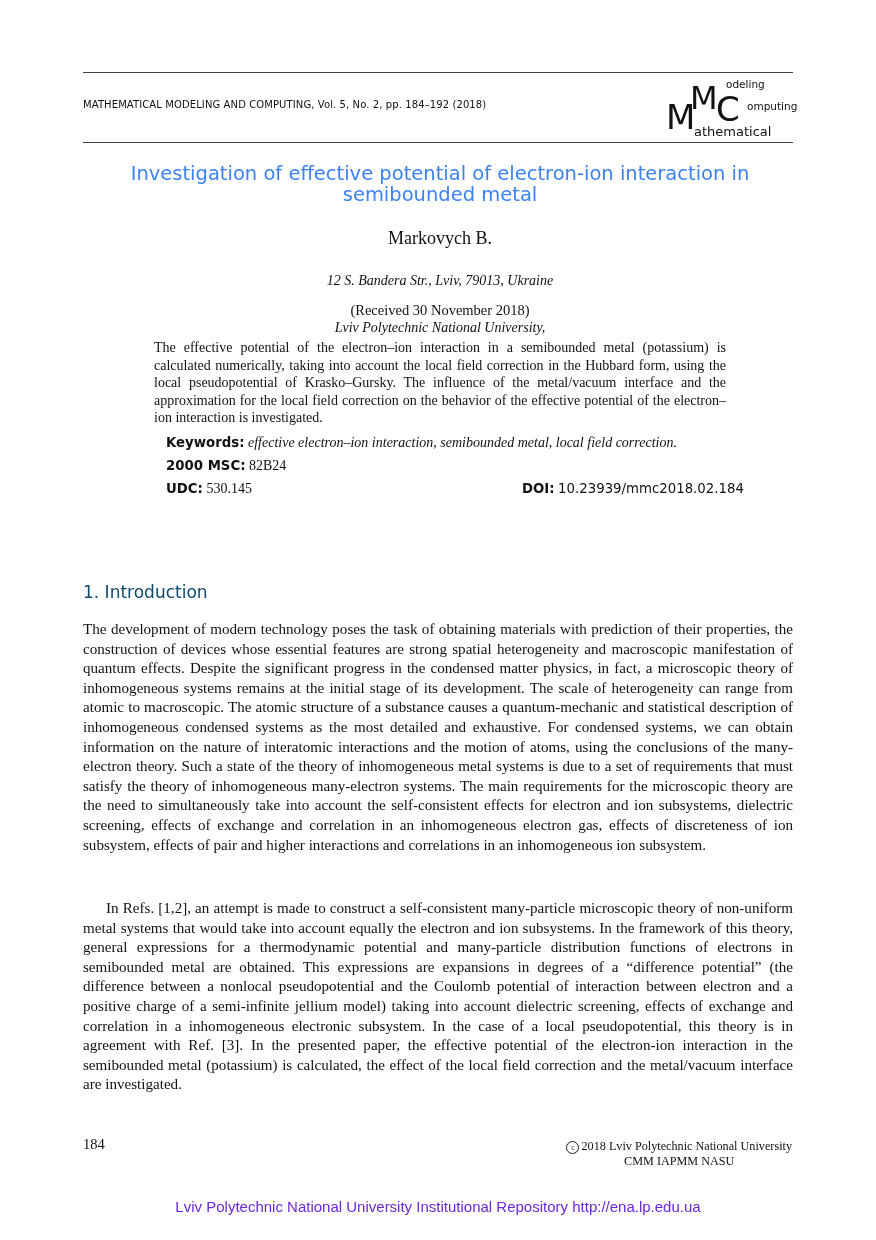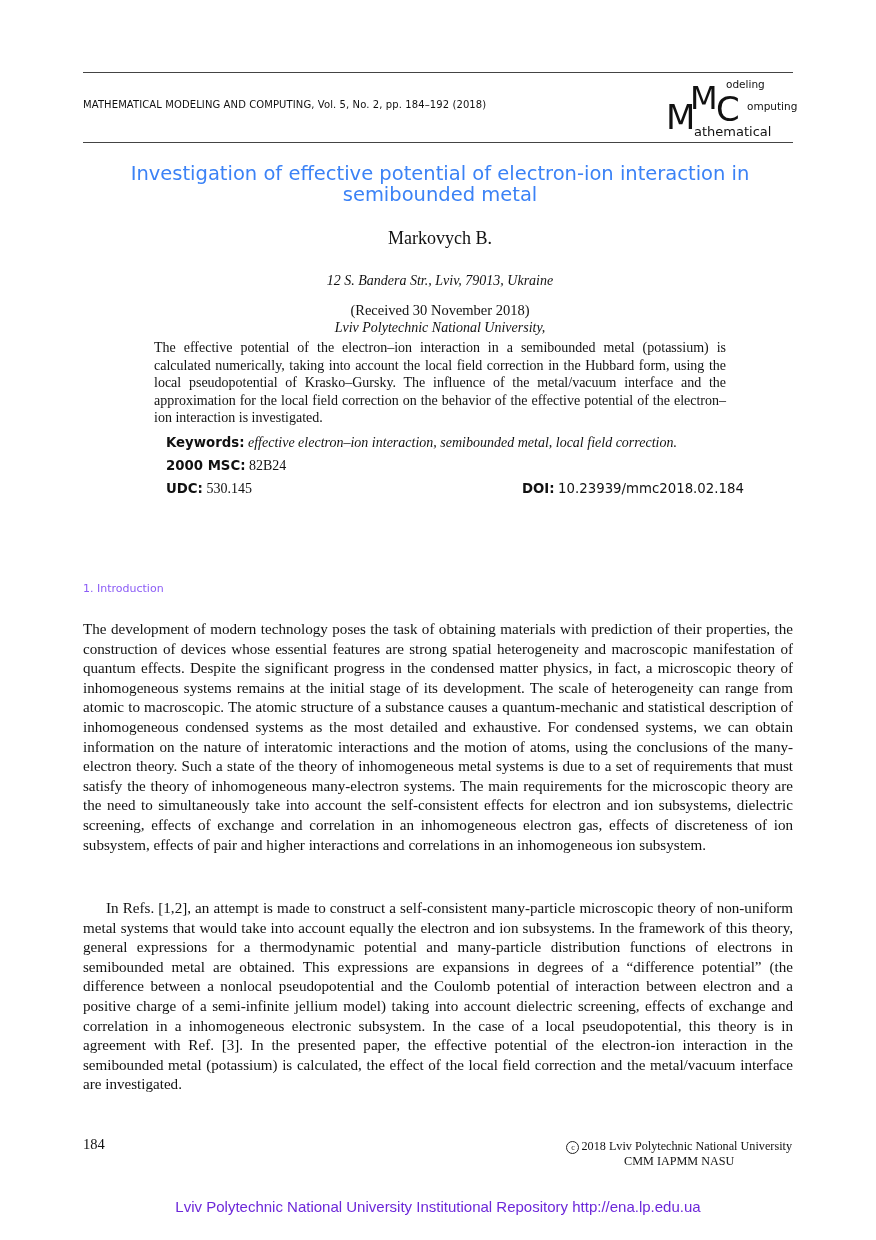--- a/index.html
+++ b/index.html
@@ -32,21 +32,21 @@
 
     .meta { position: absolute; font-size: 14px; white-space: nowrap; }
     .meta .lab { font-family: "DejaVu Sans", sans-serif; font-weight: bold; font-size: 13.3px; }
     #kw { left: 166px; top: 435px; }
     #kw .val { font-style: italic; margin-top: 16px; }
     #msc { left: 166px; top: 458px; }
     #udc { left: 166px; top: 481px; }
     #doi { left: 522px; top: 481px; }
     #doi .val { font-family: "DejaVu Sans", sans-serif; font-size: 13.3px; }
 
-    #sec-heading { position: absolute; left: 83px; top: 582px; font-family: "DejaVu Sans", sans-serif; font-size: 11px; color: #8b5cf6; }
+    #sec-heading { position: absolute; left: 83px; top: 582px; font-family: "DejaVu Sans", sans-serif; font-size: 17px; color: #0c4a6e; }
 
     .para { position: absolute; left: 83px; width: 710px; font-size: 15.1px; line-height: 19.6px; text-align: justify; }
     #p1 { top: 620px; }
     #p2 { top: 899px; text-indent: 23px; }
 
     #page-num { position: absolute; left: 83px; top: 1136px; font-size: 14.5px; }
     #copyright { position: absolute; right: 84px; top: 1139px; font-size: 12.2px; text-align: center; line-height: 15px; }
     #copyright .c { display: inline-block; width: 11px; height: 11px; border: 1px solid #222; border-radius: 50%; font-size: 8px; line-height: 11px; text-align: center; vertical-align: 0px; margin-right: 2px; }
     #repo { position: absolute; left: 0; width: 876px; top: 1198px; text-align: center; font-family: "Liberation Sans", sans-serif; font-size: 15px; color: #6d28d9; }
   </style>

